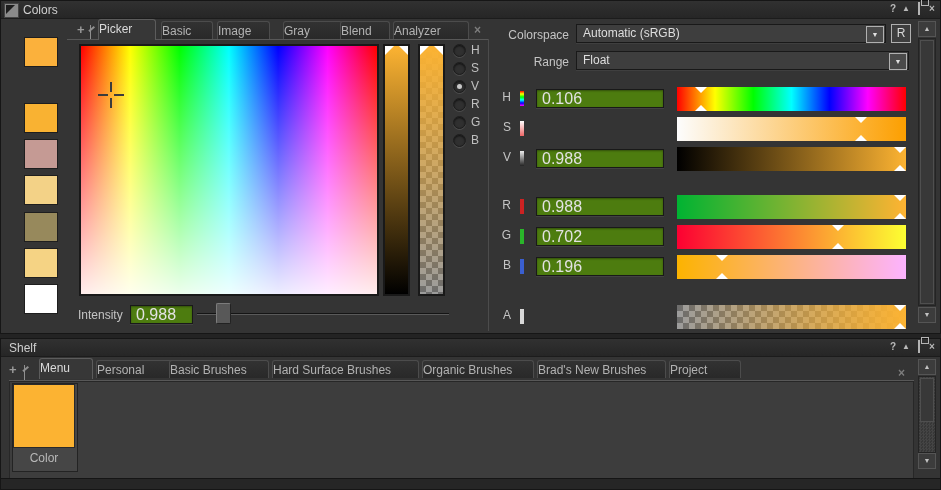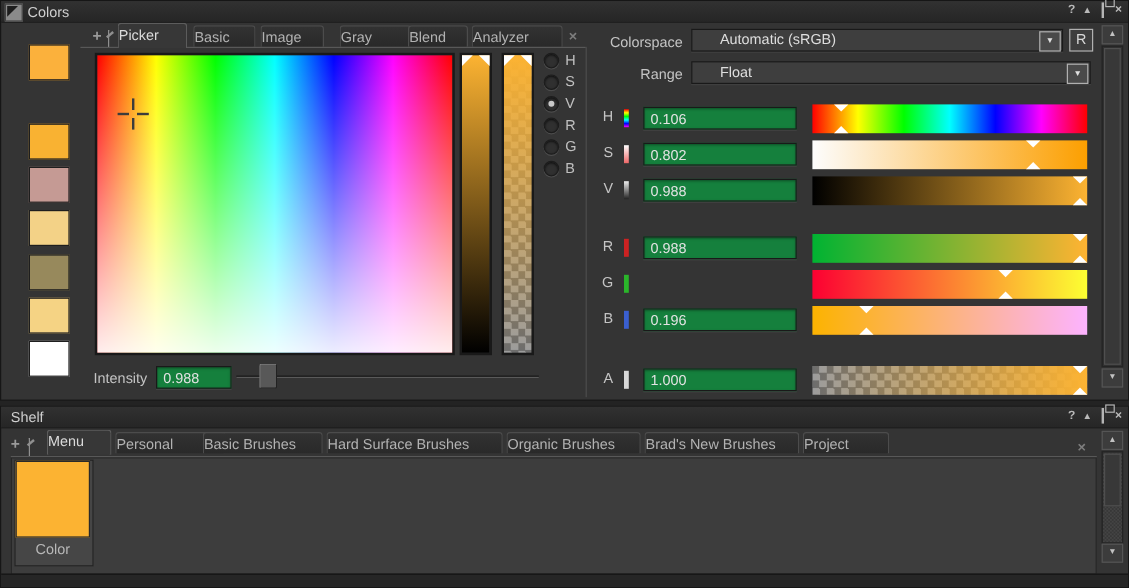--- a/index.html
+++ b/index.html
@@ -47,26 +47,26 @@
   .vm{position:absolute;top:0;width:0;height:0;z-index:2;}
   .vm-l{left:0;border-top:9px solid #fff;border-right:9px solid transparent;}
   .vm-r{right:0;border-top:9px solid #fff;border-left:9px solid transparent;}
   
   .radio-row{position:absolute;left:452px;width:34px;height:14px;}
   .radio{position:absolute;left:0;top:0;width:11px;height:11px;border-radius:50%;background:#303030;
          border:1px solid #1c1c1c;box-shadow:inset 0 1px 2px rgba(0,0,0,.7),0 1px 0 rgba(255,255,255,.12);}
   .radio.checked::after{content:"";position:absolute;left:3px;top:3px;width:5px;height:5px;border-radius:50%;background:#c9c9c9;}
   .radio-label{position:absolute;left:18px;top:-1px;color:#c0c0c0;}
   
-  .field{position:absolute;height:17px;background:#15803d;border:1px solid #191919;color:#e3e3e3;
-         font-family:"Liberation Sans",sans-serif;font-size:12px;padding:0 0 0 5px;box-sizing:content-box;
+  .field{position:absolute;height:17px;background:#4d7c0f;border:1px solid #191919;color:#e3e3e3;
+         font-family:"Liberation Sans",sans-serif;font-size:16px;padding:0 0 0 5px;box-sizing:content-box;
          box-shadow:0 1px 0 rgba(255,255,255,.07),inset 0 1px 2px rgba(0,0,0,.35);}
   .flabel{position:absolute;text-align:right;color:#c4c4c4;}
   .dd{position:absolute;height:19px;background:#3e3e3e;border:1px solid #191919;box-sizing:border-box;
-      color:#dedede;line-height:17px;padding-left:23px;box-shadow:0 1px 0 rgba(255,255,255,.06);}
+      color:#dedede;line-height:17px;padding-left:6px;box-shadow:0 1px 0 rgba(255,255,255,.06);}
   .dd-arrow{position:absolute;right:1px;top:1px;width:16px;height:15px;background:#4a4a4a;
             border:1px solid #b0b0b0;font-size:7px;color:#e0e0e0;text-align:center;line-height:15px;}
   .btn-r{position:absolute;width:20px;height:19px;background:#3e3e3e;border:1px solid #b0b0b0;box-sizing:border-box;
          color:#d8d8d8;text-align:center;line-height:17px;}
   
   .ch-label{position:absolute;left:496px;width:14px;text-align:right;top:3px;color:#c4c4c4;}
   .ch-strip{position:absolute;left:519px;top:4px;width:4px;height:15px;}
   .strip-h{background:linear-gradient(to bottom,#f00,#ff0,#0f0,#0ff,#00f,#f0f);}
   .strip-s{background:linear-gradient(to bottom,#fff,#e66);}
   .strip-v{background:linear-gradient(to bottom,#eee,#222);}
@@ -207,21 +207,20 @@
     <span class="ch-strip strip-h"></span>
     <input class="field ch-field" value="0.106" style="">
     <div class="ch-bar bar-h">
         <i class="mk mk-t" style="left: 10.6%;"></i>
         <i class="mk mk-b" style="left: 10.6%;"></i>
       </div>
   </div>
   <div class="abs" style="left:0;top:116px;width:941px;height:24px;">
     <span class="ch-label">S</span>
     <span class="ch-strip strip-s"></span>
-    <input class="field ch-field" value="0.802" style="">
     <div class="ch-bar bar-s">
         <i class="mk mk-t" style="left: 80.2%;"></i>
         <i class="mk mk-b" style="left: 80.2%;"></i>
       </div>
   </div>
   <div class="abs" style="left:0;top:146px;width:941px;height:24px;">
     <span class="ch-label">V</span>
     <span class="ch-strip strip-v"></span>
     <input class="field ch-field" value="0.988" style="">
     <div class="ch-bar bar-v">
@@ -234,38 +233,38 @@
     <span class="ch-strip strip-r"></span>
     <input class="field ch-field" value="0.988" style="">
     <div class="ch-bar bar-r">
         <i class="mk mk-t" style="left: 97.5%;"></i>
         <i class="mk mk-b" style="left: 97.5%;"></i>
       </div>
   </div>
   <div class="abs" style="left:0;top:224px;width:941px;height:24px;">
     <span class="ch-label">G</span>
     <span class="ch-strip strip-g"></span>
+    <input class="field ch-field" value="0.702" style="">
     <div class="ch-bar bar-g">
         <i class="mk mk-t" style="left: 70.2%;"></i>
         <i class="mk mk-b" style="left: 70.2%;"></i>
       </div>
   </div>
   <div class="abs" style="left:0;top:254px;width:941px;height:24px;">
     <span class="ch-label">B</span>
     <span class="ch-strip strip-b"></span>
     <input class="field ch-field" value="0.196" style="">
     <div class="ch-bar bar-b">
         <i class="mk mk-t" style="left: 19.6%;"></i>
         <i class="mk mk-b" style="left: 19.6%;"></i>
       </div>
   </div>
   <div class="abs" style="left:0;top:304px;width:941px;height:24px;">
     <span class="ch-label">A</span>
     <span class="ch-strip strip-a"></span>
-    <input class="field ch-field" value="1.000" style="">
     <div class="ch-bar bar-a">
         <i class="mk mk-t" style="left: 97.5%;"></i>
         <i class="mk mk-b" style="left: 97.5%;"></i>
       </div>
   </div>
 
   
   <span class="abs" style="left:77px;top:307px;color:#c4c4c4;">Intensity</span>
   <input class="field" style="left: 129px; top: 304px; width: 56px;" value="0.988">
   <div class="slider-track"></div>

